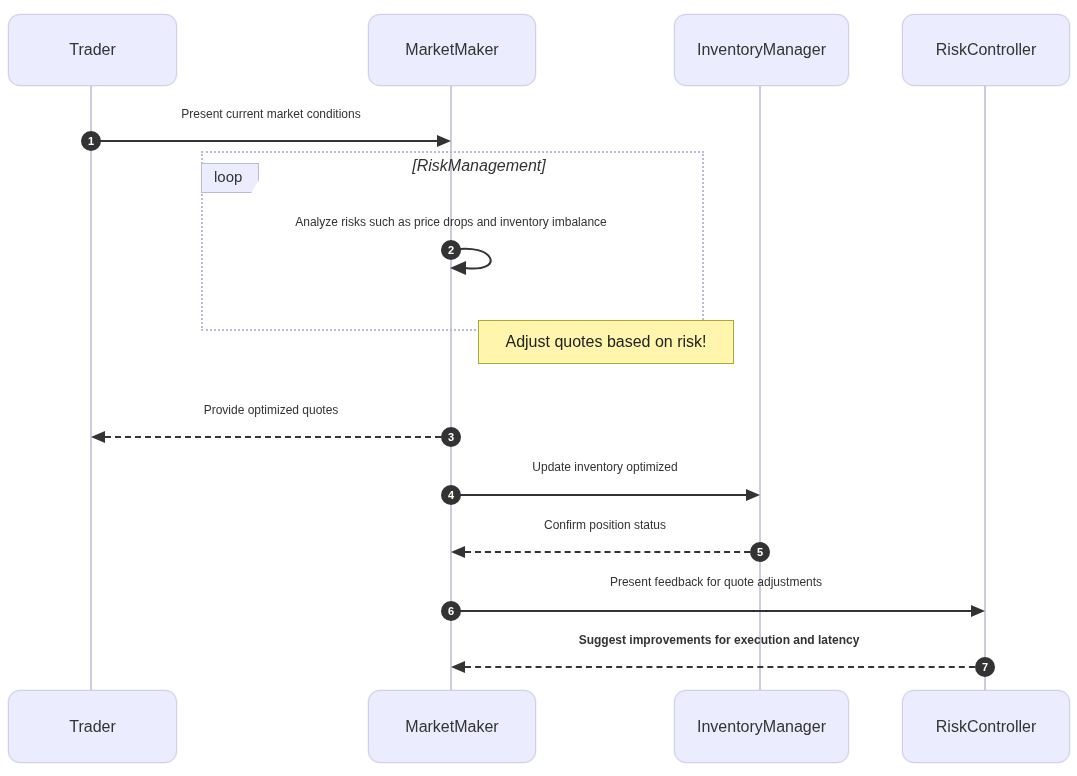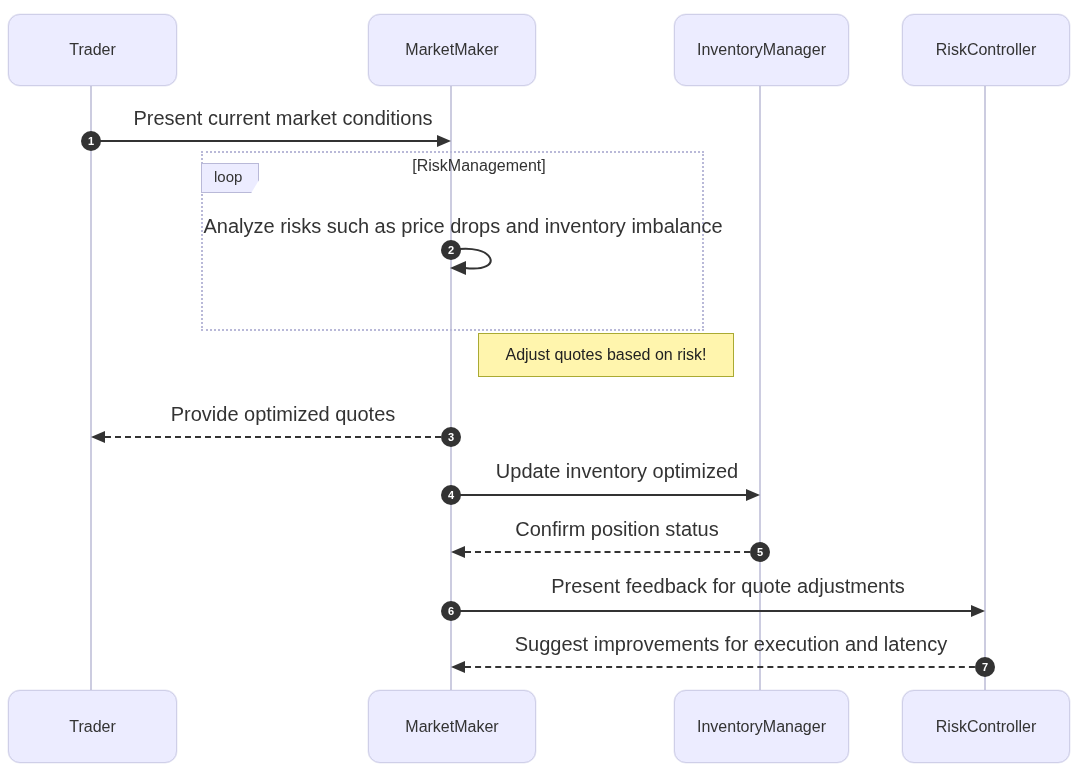--- a/index.html
+++ b/index.html
@@ -17,23 +17,22 @@
     display:flex; align-items:center; justify-content:center;
     font-size:16px; color:var(--text,#222233);
     box-shadow:0 0 0 0.5px rgba(180,180,220,0.3);
   }
   .lifeline {
     position:absolute; width:2px;
     background:var(--lifeline,#CCCCE0);
   }
   .msg-label {
     position:absolute; transform:translateX(-50%);
-    font-size:20px; color:var(--text,#333333);
+    font-size:12px; color:var(--text,#333333);
     white-space:nowrap;
-    margin-left:12px;
   }
   .line-solid { position:absolute; height:0; border-top:2px solid var(--arrow,#333333); }
   .line-dashed { position:absolute; height:0; border-top:2px dashed var(--arrow,#333333); }
   .arrowhead-right {
     position:absolute; width:0; height:0;
     border-top:6px solid transparent; border-bottom:6px solid transparent;
     border-left:14px solid var(--arrow,#333333);
   }
   .arrowhead-left {
     position:absolute; width:0; height:0;
@@ -80,35 +79,35 @@
 
 <div class="diagram">
 
   <div class="lifeline" style="left:90px; top:84px; height:606px;"></div>
   <div class="lifeline" style="left:450px; top:84px; height:606px;"></div>
   <div class="lifeline" style="left:759px; top:84px; height:606px;"></div>
   <div class="lifeline" style="left:984px; top:84px; height:606px;"></div>
 
   <div class="loop-frame" style="left:201px; top:151px; width:499px; height:176px;"></div>
   <div class="loop-tab" style="left:201px; top:151px;margin-top:12px;">loop</div>
-  <div class="loop-cond" style="left:479px; top:157px;">[RiskManagement]</div>
+  <div class="loop-cond" style="left:479px; top:157px;font-style:italic;">[RiskManagement]</div>
 
   <div class="msg-label" style="left:271px; top:107px;">Present current market conditions</div>
   <div class="line-solid" style="left:91px; top:140px; width:348px;"></div>
   <div class="arrowhead-right" style="left:437px; top:135px;"></div>
   <div class="badge" style="left:81px; top:131px;">1</div>
 
   <div class="msg-label" style="left:451px; top:215px;">Analyze risks such as price drops and inventory imbalance</div>
   <svg class="selfloop-svg" style="left:440px; top:240px;" width="80" height="40" viewBox="0 0 80 40">
     <path d="M 12 10 C 55 2, 66 33, 25 28" fill="none" stroke="#333333" stroke-width="2"></path>
     <polygon points="10,28 26,21 26,35" fill="#333333"></polygon>
   </svg>
   <div class="badge" style="left:441px; top:240px;">2</div>
 
-  <div class="note" style="left:478px; top:333px; width:254px; height:42px;">Adjust quotes based on risk!</div>
+  <div class="note" style="left:478px; top:320px; width:254px; height:42px;">Adjust quotes based on risk!</div>
 
   <div class="msg-label" style="left:271px; top:403px;">Provide optimized quotes</div>
   <div class="line-dashed" style="left:105px; top:436px; width:346px;"></div>
   <div class="arrowhead-left" style="left:91px; top:431px;"></div>
   <div class="badge" style="left:441px; top:427px;">3</div>
 
   <div class="msg-label" style="left:605px; top:460px;">Update inventory optimized</div>
   <div class="line-solid" style="left:451px; top:494px; width:297px;"></div>
   <div class="arrowhead-right" style="left:746px; top:489px;"></div>
   <div class="badge" style="left:441px; top:485px;">4</div>
@@ -116,21 +115,21 @@
   <div class="msg-label" style="left:605px; top:518px;">Confirm position status</div>
   <div class="line-dashed" style="left:465px; top:551px; width:295px;"></div>
   <div class="arrowhead-left" style="left:451px; top:546px;"></div>
   <div class="badge" style="left:750px; top:542px;">5</div>
 
   <div class="msg-label" style="left:716px; top:575px;">Present feedback for quote adjustments</div>
   <div class="line-solid" style="left:451px; top:610px; width:522px;"></div>
   <div class="arrowhead-right" style="left:971px; top:605px;"></div>
   <div class="badge" style="left:441px; top:601px;">6</div>
 
-  <div class="msg-label" style="left:719px; top:633px;">Suggest improvements for execution and latency</div>
+  <div class="msg-label" style="left:719px; top:633px;font-weight:bold;">Suggest improvements for execution and latency</div>
   <div class="line-dashed" style="left:465px; top:666px; width:520px;"></div>
   <div class="arrowhead-left" style="left:451px; top:661px;"></div>
   <div class="badge" style="left:975px; top:657px;">7</div>
 
   <div class="participant" style="left:8px; top:14px; width:167px; height:70px;">Trader</div>
   <div class="participant" style="left:368px; top:14px; width:166px; height:70px;">MarketMaker</div>
   <div class="participant" style="left:674px; top:14px; width:173px; height:70px;">InventoryManager</div>
   <div class="participant" style="left:902px; top:14px; width:166px; height:70px;">RiskController</div>
 
   <div class="participant" style="left:8px; top:690px; width:167px; height:71px;">Trader</div>

